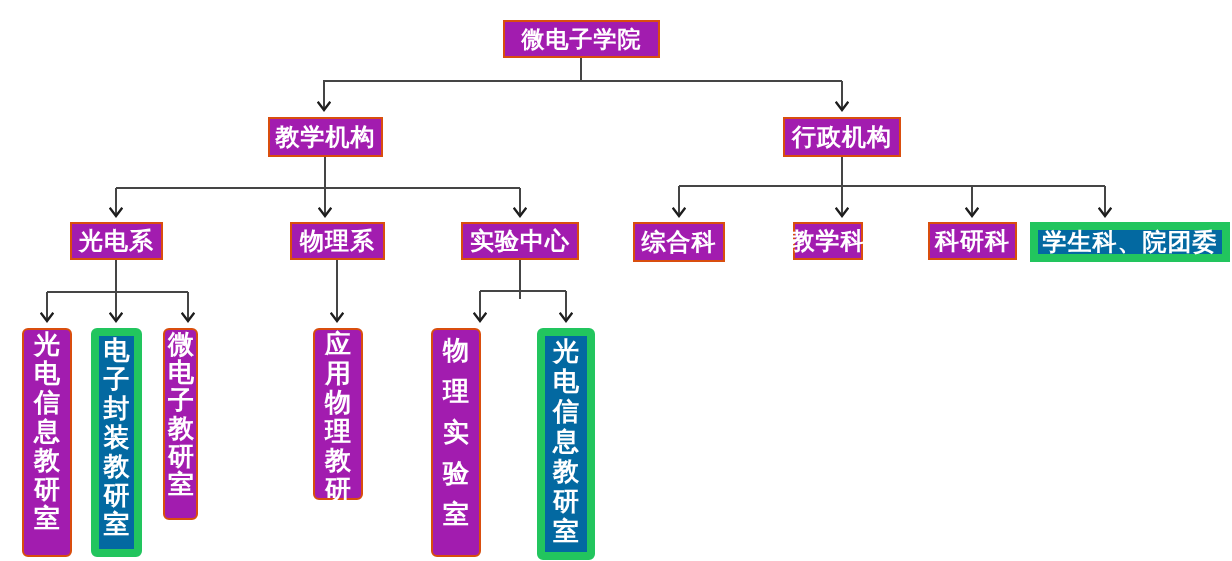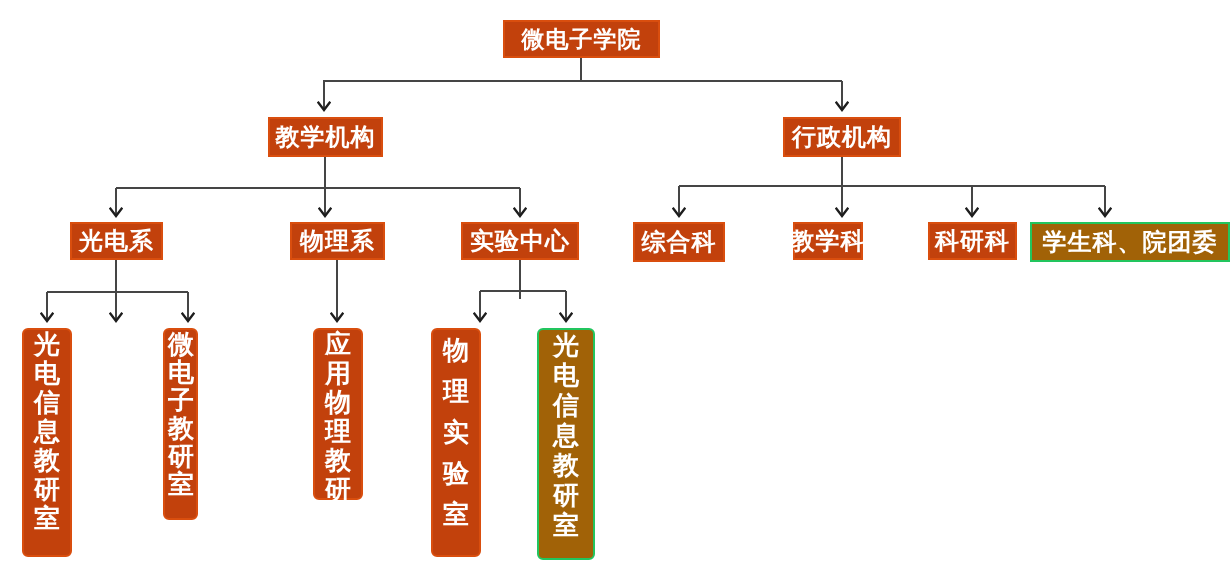--- a/index.html
+++ b/index.html
@@ -33,26 +33,26 @@
     font-size: 24px;
     letter-spacing: 1px;
     white-space: nowrap;
   }
   .v {
     padding: 0 3px;
     font-size: 26px;
     border-radius: 6px;
   }
   .orange {
-    background: #c2410c;
+    background: #a21caf;
     border: 2px solid #D94E0E;
   }
   .blue {
-    background: #a16207;
-    border: 2px solid #22c55e;
+    background: #0369a1;
+    border: 8px solid #22c55e;
   }
 </style>
 </head>
 <body>
 
 <div id="canvas">
 
   <svg id="wires" viewBox="0 0 1232 561" xmlns="http://www.w3.org/2000/svg">
     <defs>
       <marker id="arw" markerUnits="userSpaceOnUse" markerWidth="14" markerHeight="14" viewBox="0 0 10 10" refX="7.5" refY="5" orient="auto">
@@ -113,18 +113,19 @@
   <div class="node h orange" style="left:70px;top:222px;width:93px;height:38px">光电系</div>
   <div class="node h orange" style="left:290px;top:222px;width:95px;height:38px">物理系</div>
   <div class="node h orange" style="left:461px;top:222px;width:118px;height:38px">实验中心</div>
 
   <div class="node h orange" style="left:633px;top:222px;width:92px;height:40px">综合科</div>
   <div class="node h orange" style="left:793px;top:222px;width:70px;height:38px">教学科</div>
   <div class="node h orange" style="left:928px;top:222px;width:89px;height:38px">科研科</div>
   <div class="node h blue" style="left:1030px;top:222px;width:200px;height:40px">学生科、院团委</div>
 
   <div class="node v orange" style="left:22px;top:328px;width:50px;height:229px;line-height:29px">光电信息教研室</div>
+  <div class="node v blue" style="left:91px;top:328px;width:51px;height:229px;line-height:29px">电子封装教研室</div>
   <div class="node v orange" style="left:163px;top:328px;width:35px;height:192px;line-height:28px">微电子教研室</div>
   <div class="node v orange" style="left:313px;top:328px;width:50px;height:172px;line-height:29px">应用物理教研室</div>
   <div class="node v orange" style="left:431px;top:328px;width:50px;height:229px;line-height:41px">物理实验室</div>
   <div class="node v blue" style="left:537px;top:328px;width:58px;height:232px;line-height:30px">光电信息教研室</div>
 
 </div>
 
 </body></html>

